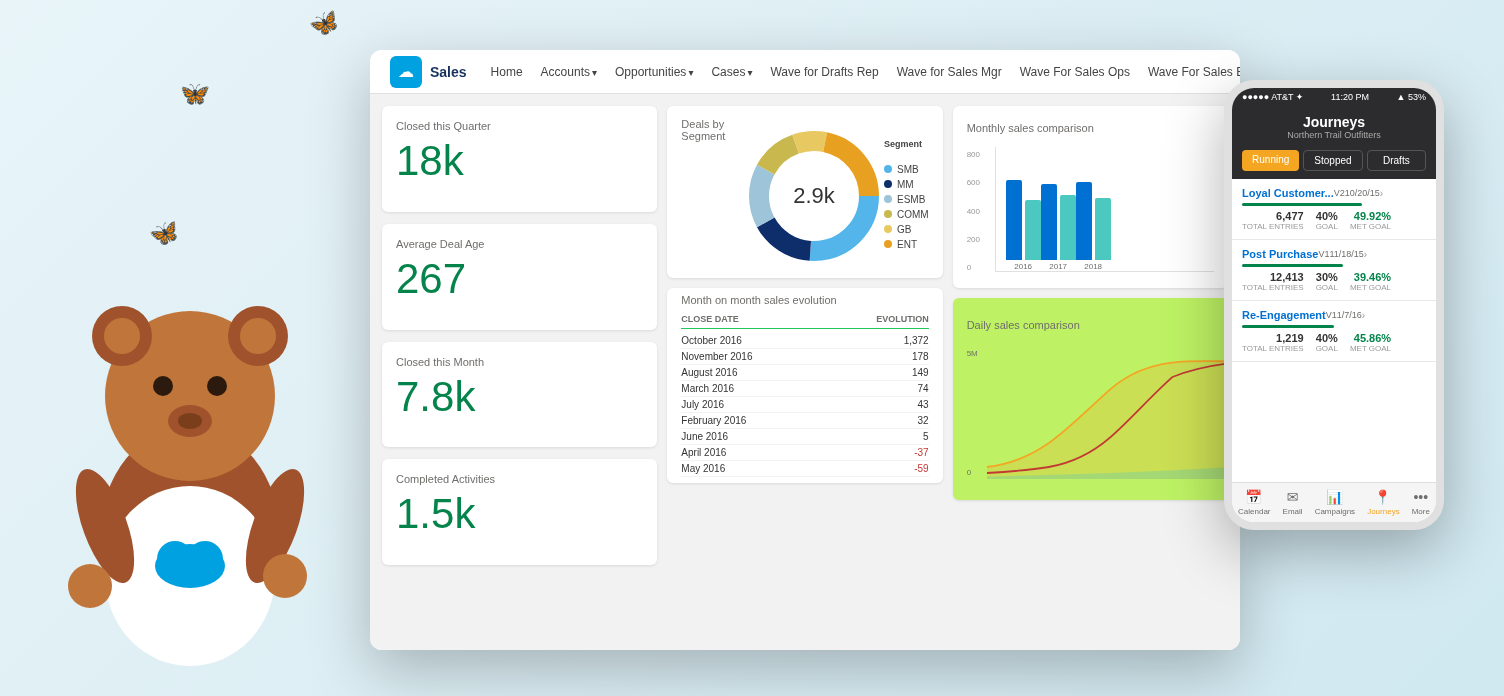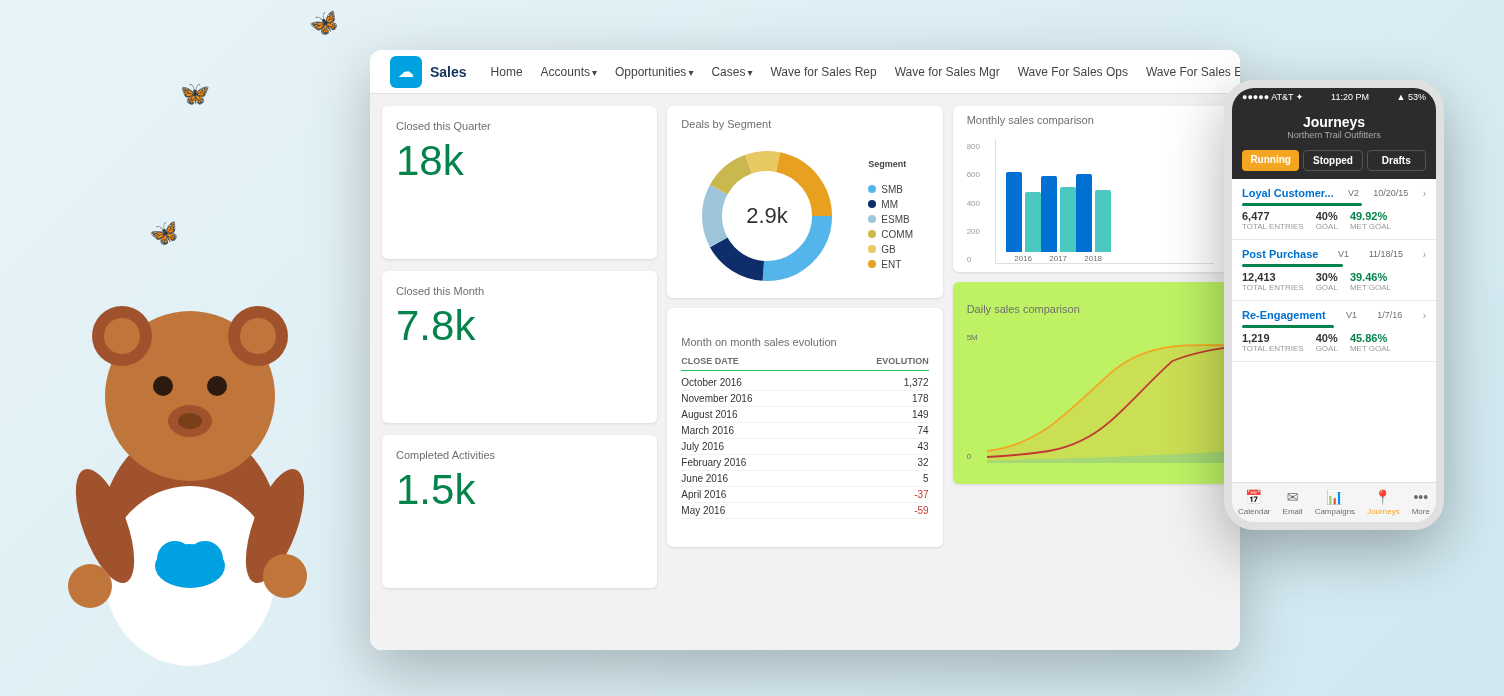--- a/index.html
+++ b/index.html
@@ -142,21 +142,21 @@
       flex: 1;
     }
 
     
     .donut-widget {
       background: #fff;
       border-radius: 6px;
       padding: 12px 14px;
       box-shadow: 0 1px 3px rgba(0,0,0,0.1);
       display: flex;
-      flex-direction: column;
+      flex-direction: row;
     }
 
     .donut-content {
       display: flex;
       align-items: center;
       justify-content: space-around;
       flex: 1;
       padding-top: 8px;
     }
 
@@ -192,42 +192,42 @@
       width: 8px;
       height: 8px;
       border-radius: 50%;
       flex-shrink: 0;
     }
 
     
     .bar-chart-widget {
       background: #fff;
       border-radius: 6px;
-      padding: 8px 14px;
+      padding: 16px 14px;
       box-shadow: 0 1px 3px rgba(0,0,0,0.1);
     }
 
     
     .y-labels {
       position: absolute;
       left: 0;
       top: 8px;
       bottom: 0;
       display: flex;
       flex-direction: column;
       justify-content: space-between;
       font-size: 8px;
       color: #999;
     }
 
     
     .table-widget {
       background: #fff;
       border-radius: 6px;
-      padding: 28px 14px;
+      padding: 6px 14px;
       box-shadow: 0 1px 3px rgba(0,0,0,0.1);
       overflow: hidden;
     }
 
     .table-header {
       display: flex;
       justify-content: space-between;
       font-size: 9px;
       font-weight: 600;
       color: #706e6b;
@@ -307,21 +307,20 @@
       gap: 4px;
     }
 
     .phone-tab {
       flex: 1;
       text-align: center;
       padding: 4px 6px;
       border-radius: 4px;
       font-size: 10px;
       cursor: pointer;
-      font-weight: bold;
     }
 
     .phone-tab.active {
       background: #f4a623;
       color: #fff;
     }
 
     .phone-tab.inactive {
       background: transparent;
       color: #fff;
@@ -333,21 +332,20 @@
       flex: 1;
     }
 
     .journey-item {
       border-bottom: 1px solid #e8e8e8;
       padding: 8px 10px;
     }
 
     .journey-title-row {
       display: flex;
-      justify-content: space-between;
       align-items: center;
       margin-bottom: 4px;
     }
 
     .journey-name {
       font-size: 11px;
       font-weight: 600;
       color: #0070d2;
     }
 
@@ -376,20 +374,21 @@
 
     .journey-stat {
       display: flex;
       flex-direction: column;
     }
 
     .stat-value {
       font-size: 11px;
       font-weight: 600;
       color: #333;
+      text-align: right;
     }
 
     .stat-value.green {
       color: #04844b;
     }
 
     .stat-label {
       font-size: 8px;
       color: #999;
       text-transform: uppercase;
@@ -494,34 +493,38 @@
     </div>
     <div class="sf-logo">
       <span class="sf-logo-cloud">☁</span>
     </div>
     <span class="sf-app-name">Sales</span>
     <div class="nav-items">
       <span class="nav-item">Home</span>
       <span class="nav-item"><span>Accounts</span><span class="arrow">▾</span></span>
       <span class="nav-item"><span>Opportunities</span><span class="arrow">▾</span></span>
       <span class="nav-item"><span>Cases</span><span class="arrow">▾</span></span>
-      <span class="nav-item">Wave for Sales Rep</span>
+      <span class="nav-item">Wave for Drafts Rep</span>
       <span class="nav-item">Wave for Sales Mgr</span>
       <span class="nav-item">Wave For Sales Ops</span>
       <span class="nav-item">Wave For Sales Exec</span>
 
     </div>
   </nav>
 
   <div class="dashboard-content">
 
     <div class="kpi-col">
       <div class="kpi-widget">
         <div class="widget-title">Closed this Quarter</div>
         <div class="widget-value">18k</div>
+      </div>
+      <div class="kpi-widget">
+        <div class="widget-title">Average Deal Age</div>
+        <div class="widget-value">267</div>
       </div>
       <div class="kpi-widget">
         <div class="widget-title">Closed this Month</div>
         <div class="widget-value">7.8k</div>
       </div>
       <div class="kpi-widget">
         <div class="widget-title">Completed Activities</div>
         <div class="widget-value">1.5k</div>
       </div>
     </div>

